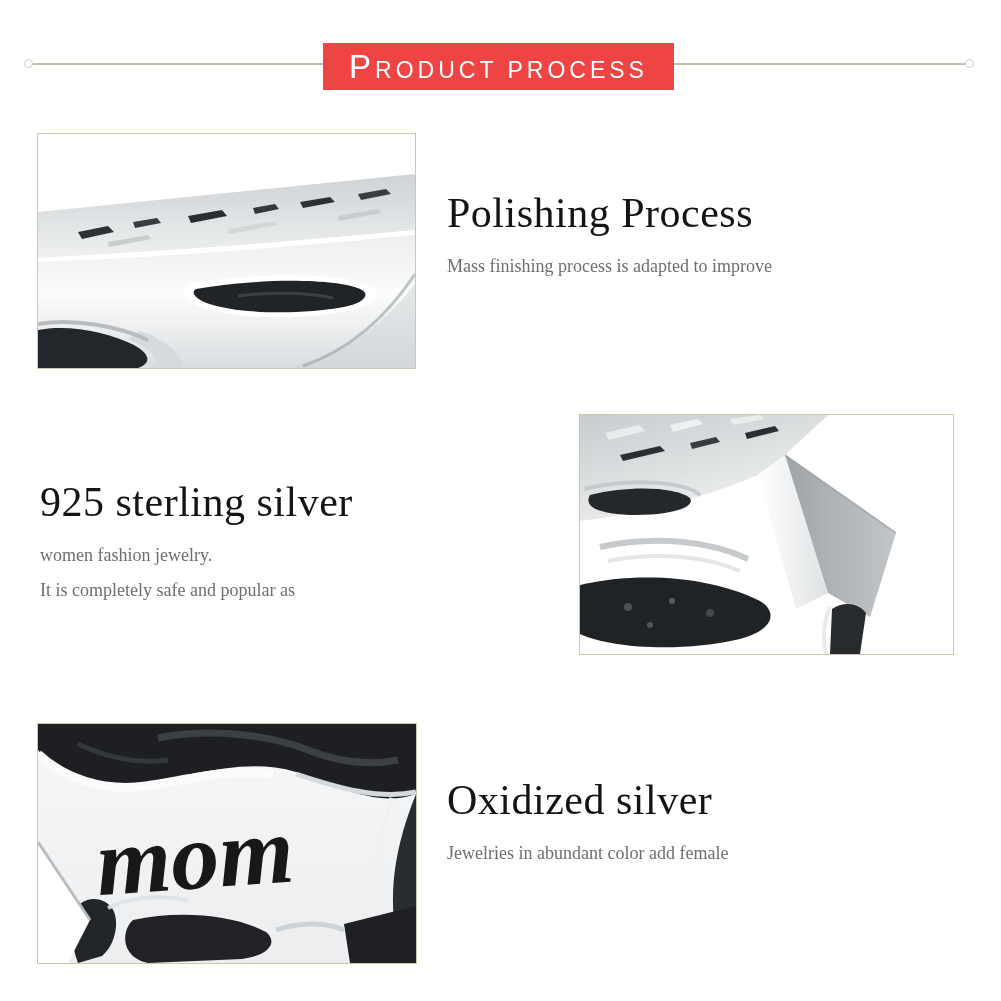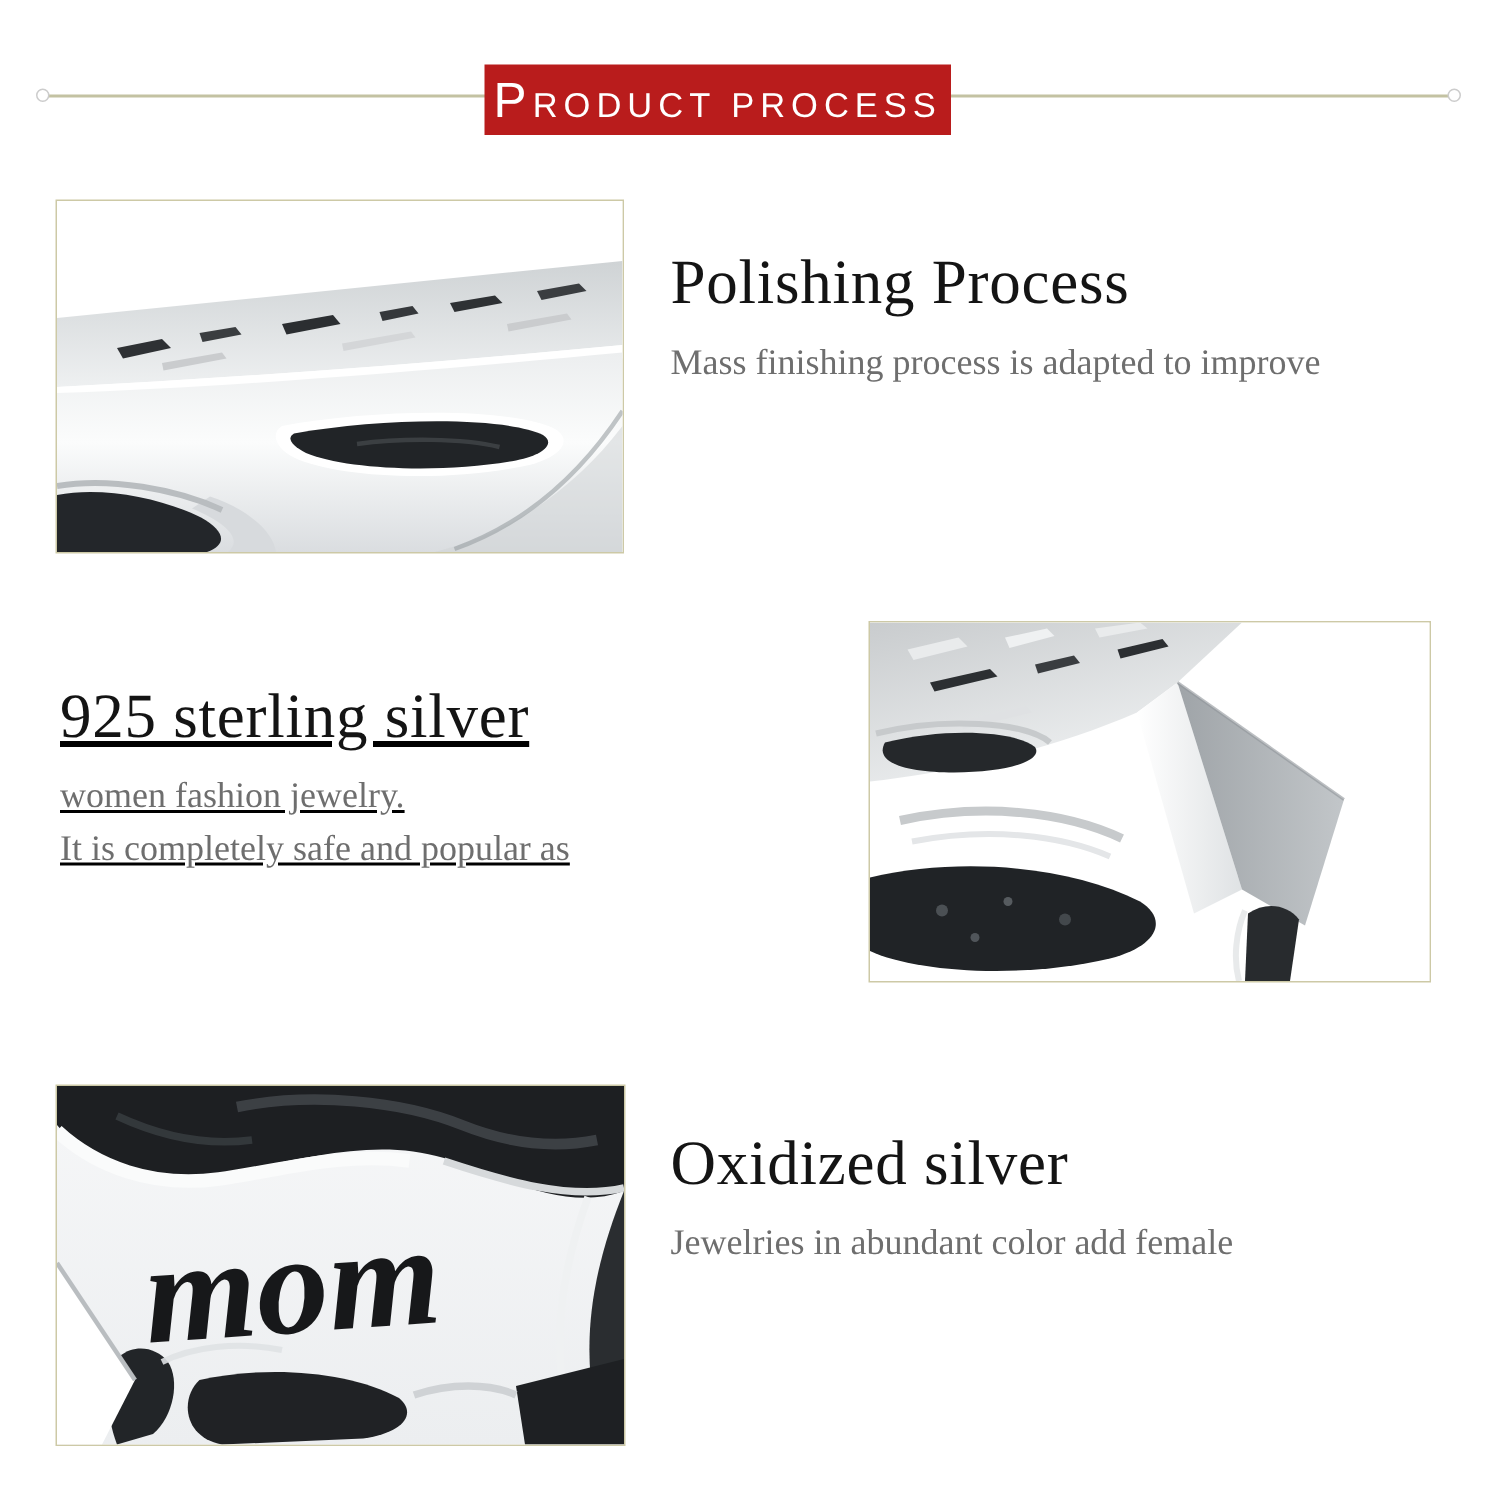--- a/index.html
+++ b/index.html
@@ -6,41 +6,41 @@
   body { width:1001px; height:1001px; position:relative; overflow:hidden;
          font-family:"Liberation Serif", serif; }
 
   
   .rule { position:absolute; top:63px; left:31px; width:939px; height:2px;
           background:#c3c2a2; }
   .end-dot { position:absolute; top:59px; width:7px; height:7px; border:1px solid #cccccc;
              border-radius:50%; background:#ffffff; }
   .end-dot.left  { left:24px; }
   .end-dot.right { left:965px; }
-  .banner { position:absolute; left:323px; top:43px; width:311px; height:47px;
-            background:#b91c1c; display:flex; align-items:center; justify-content:center; }
+  .banner { position:absolute; left:323px; top:43px; width:351px; height:47px;
+            background:#ef4444; display:flex; align-items:center; justify-content:center; }
   .banner h1 { margin:0; color:#ffffff; font-family:"Liberation Sans", sans-serif;
                font-weight:400; font-size:23px; letter-spacing:4px; line-height:1; }
   .banner h1::first-letter { font-size:33px; }
 
   
   .photo { position:absolute; border:1px solid #cdc9a6; background:#ffffff; box-sizing:content-box; }
   .photo svg { display:block; width:100%; height:100%; }
   #photo1 { left:37px;  top:133px; width:377px; height:234px; }
   #photo2 { left:579px; top:414px; width:373px; height:239px; }
   #photo3 { left:37px;  top:723px; width:378px; height:239px; }
 
   
-  .text-block { position:absolute; }
+  .text-block { position:absolute;margin-top:24px; }
   #text1 { left:447px; top:167px; width:550px; }
-  #text2 { left:40px;  top:456px; width:485px;text-decoration:underline; }
+  #text2 { left:40px;  top:456px; width:485px; }
   #text3 { left:447px; top:754px; width:550px; }
   .text-block h2 { margin:0 0 13px 0; font-size:42px; font-weight:400; color:#141414;
                    line-height:1.08; letter-spacing:0.5px; }
-  .body-line { font-size:24px; line-height:35px; color:#6e6e6e; }
+  .body-line { font-size:18px; line-height:35px; color:#6e6e6e; }
 
   .mom-text { font-family:"Liberation Serif", serif; font-style:italic; font-weight:bold; }
 </style>
 </head>
 <body>
 
 <div class="rule"></div>
 <div class="end-dot left"></div>
 <div class="end-dot right"></div>
 <div class="banner">

